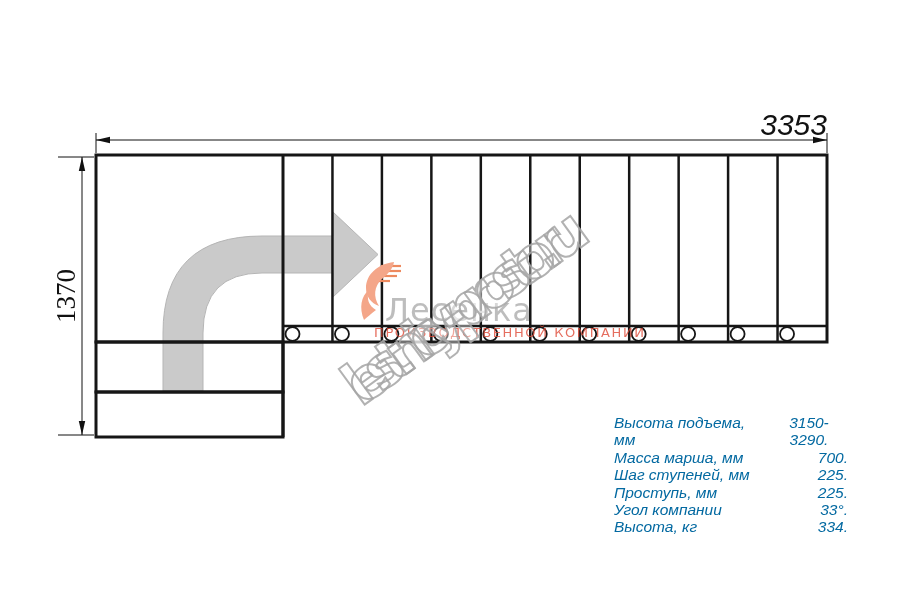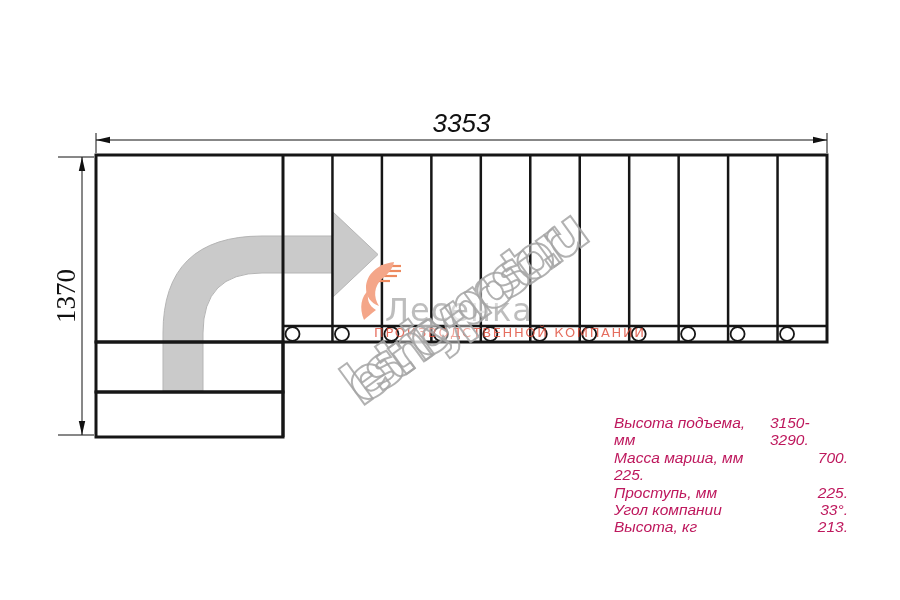--- a/index.html
+++ b/index.html
@@ -1,29 +1,29 @@
 <!DOCTYPE html>
 <html><head>
 <meta charset="utf-8">
 <style>
   html,body{margin:0;padding:0;background:#fff;}
   #stage{position:relative;width:900px;height:600px;background:#ffffff;overflow:hidden;
          font-family:"Liberation Sans",sans-serif;}
   #drawing{position:absolute;left:0;top:0;}
   .dim-label{position:absolute;color:#111;font-style:italic;
              font-family:"Liberation Sans",sans-serif;}
-  #dim-width-label{left:96px;top:108px;width:731px;text-align:center;font-size:26px;}
+  #dim-width-label{left:96px;top:108px;width:731px;text-align:right;font-size:30px;}
   #dim-height-label{left:-14px;top:281px;width:160px;height:30px;text-align:center;
                     font-size:27px;font-style:normal;font-family:"Liberation Serif",serif;
                     transform:rotate(-90deg);}
   
-  #specs{position:absolute;left:614px;top:414px;width:234px;color:#be185d;
+  #specs{position:absolute;left:614px;top:414px;width:234px;color:#0369a1;
          font-style:italic;font-size:15.5px;line-height:17.4px;}
   .spec-row{display:flex;justify-content:space-between;}
-  .spec-value{text-align:left;}
+  .spec-value{text-align:center;}
   
   #logo{position:absolute;left:350px;top:256px;}
   #logo-text{position:absolute;left:385px;top:291px;font-size:32px;
              font-family:"DejaVu Sans",sans-serif;color:rgba(178,178,178,0.85);
              letter-spacing:1px;white-space:nowrap;}
   #logo-subtext{position:absolute;left:374px;top:325px;font-size:13px;
                 font-family:"DejaVu Sans",sans-serif;color:rgba(222,74,55,0.8);
                 text-transform:uppercase;letter-spacing:1.6px;white-space:nowrap;}
   #site-watermark{position:absolute;left:458px;top:312px;white-space:nowrap;
                   transform:translate(-50%,-50%) rotate(-36deg);
@@ -111,28 +111,29 @@
   <div id="specs">
     <div class="spec-row">
       <span class="spec-label">Высота подъема, мм</span>
       <span class="spec-value">3150-3290.</span>
     </div>
     <div class="spec-row">
       <span class="spec-label">Масса марша, мм</span>
       <span class="spec-value">700.</span>
     </div>
     <div class="spec-row">
+      <span class="spec-label">Шаг ступеней, мм</span>
       <span class="spec-value">225.</span>
     </div>
     <div class="spec-row">
       <span class="spec-label">Проступь, мм</span>
       <span class="spec-value">225.</span>
     </div>
     <div class="spec-row">
       <span class="spec-label">Угол компании</span>
       <span class="spec-value">33°.</span>
     </div>
     <div class="spec-row">
       <span class="spec-label">Высота, кг</span>
-      <span class="spec-value">213.</span>
+      <span class="spec-value">334.</span>
     </div>
   </div>
 </div>
 
 </body></html>

